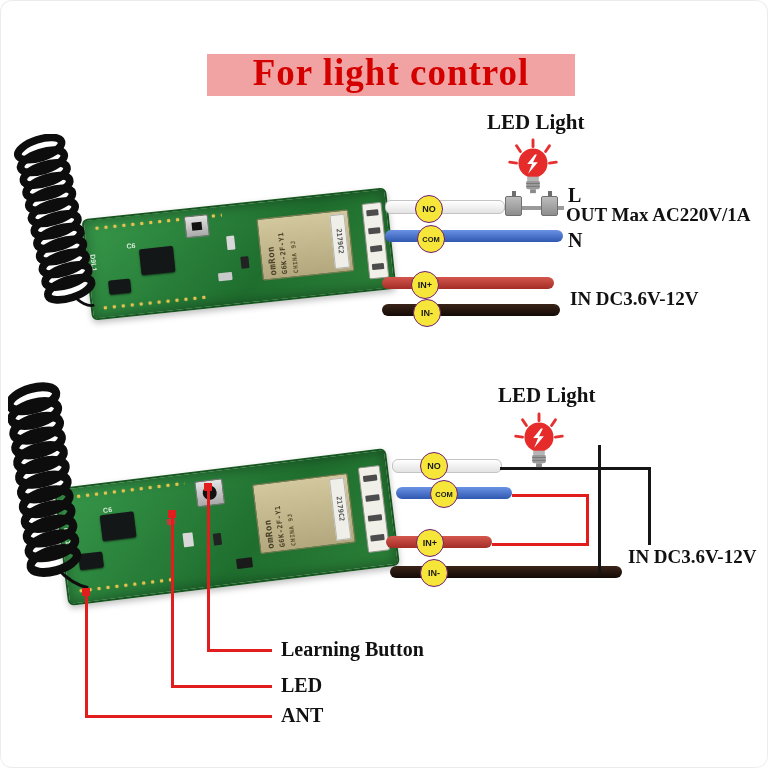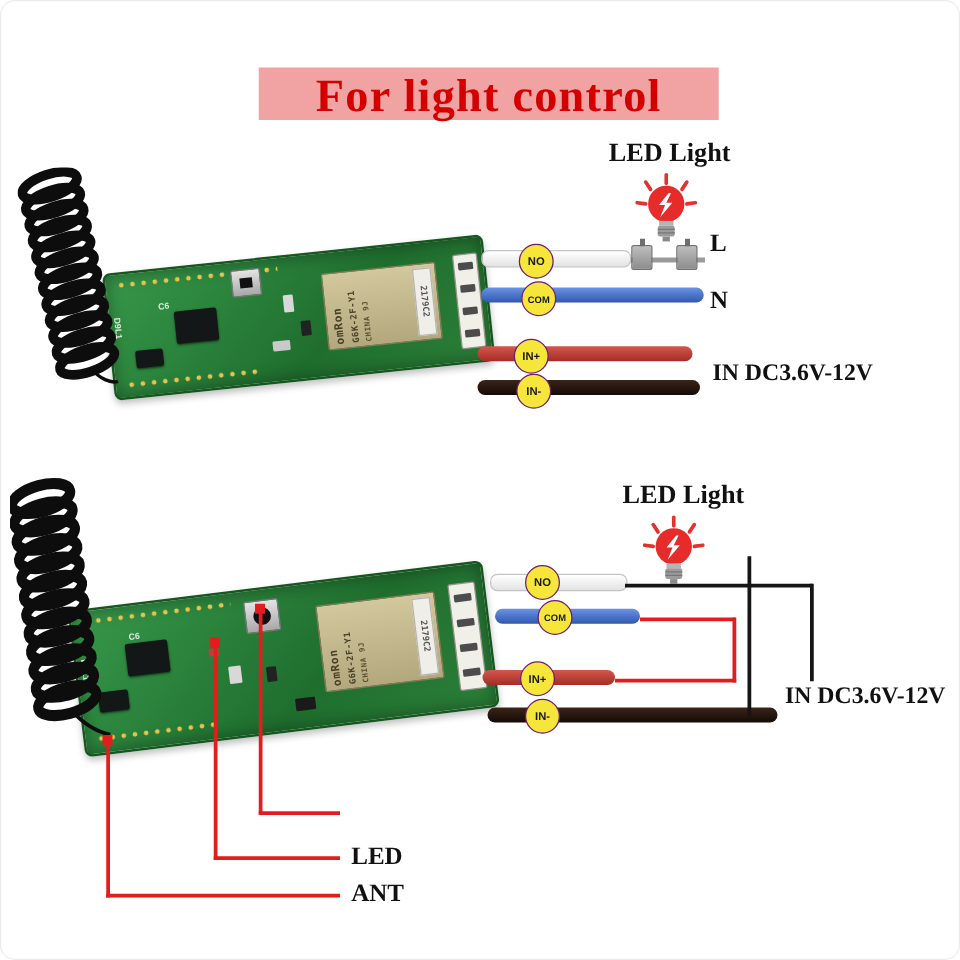--- a/index.html
+++ b/index.html
@@ -2,21 +2,21 @@
 <html style="--banner-bg: #f1a3a3; --banner-text: #d40000; --terminal-yellow: #f6e63a; --annotation-red: #e11d1d; --pcb-green: #2e8b3c; --wire-blue: #3d6cd0; --wire-red: #bf3c31; --wire-black: #221409;"><head>
 <meta charset="utf-8">
 <style>
   html,body{margin:0;padding:0;background:#fff;}
   .stage{position:relative;width:768px;height:768px;background:#fff;overflow:hidden;
          font-family:"Liberation Serif",serif;border-radius:12px;box-shadow:inset 0 0 0 1px #ececec;}
   .abs{position:absolute;}
 
   
   .banner{left:207px;top:54px;width:368px;height:42px;background:var(--banner-bg,#f1a3a3);
-          display:flex;align-items:flex-end;justify-content:center;z-index:4;}
+          display:flex;align-items:flex-start;justify-content:center;z-index:4;}
   .banner .t{font-size:37px;font-weight:700;color:var(--banner-text,#d40000);letter-spacing:1px;line-height:1;}
 
   
   .lbl{font-weight:700;color:#111;white-space:nowrap;z-index:5;}
   .lbl.big{font-size:21px;}
   .lbl.med{font-size:19px;}
   .lbl.l20{font-size:20px;}
 
   
   .wire{height:12px;border-radius:6px;z-index:2;}
@@ -112,20 +112,21 @@
   <div class="abs wire blue" style="left:385px;top:230px;width:178px;"></div>
   <div class="abs wire red" style="left:382px;top:277px;width:172px;"></div>
   <div class="abs wire black" style="left:382px;top:304px;width:178px;"></div>
 
   <div class="abs term" style="left:415px;top:195px;">NO</div>
   <div class="abs term small" style="left:417px;top:225px;">COM</div>
   <div class="abs term" style="left:411px;top:271px;">IN+</div>
   <div class="abs term" style="left:413px;top:299px;">IN-</div>
 
   <div class="abs lbl l20" style="left:568px;top:184px;">L</div>
+  <div class="abs lbl med" style="left:566px;top:204px;">OUT Max AC220V/1A</div>
   <div class="abs lbl l20" style="left:568px;top:229px;">N</div>
   <div class="abs lbl med" style="left:570px;top:288px;">IN DC3.6V-12V</div>
 
   <div class="abs" style="left:14px;top:134px;width:86px;height:182px;z-index:2;">
     <svg viewBox="0 0 90 200" width="86" height="182">
       <g fill="none" stroke="#0d0d0d" stroke-width="8.5" stroke-linecap="round">
         <ellipse cx="26" cy="16" rx="25" ry="10" transform="rotate(-18 26 16)"></ellipse>
         <ellipse cx="29" cy="30" rx="25" ry="10" transform="rotate(-18 29 30)"></ellipse>
         <ellipse cx="32" cy="44" rx="25" ry="10" transform="rotate(-18 32 44)"></ellipse>
         <ellipse cx="35" cy="58" rx="25" ry="10" transform="rotate(-18 35 58)"></ellipse>
@@ -253,20 +254,21 @@
   <div class="abs cl blk" style="left:648px;top:467px;width:3px;height:78px;"></div>
   <div class="abs cl red" style="left:512px;top:494px;width:76px;height:3px;"></div>
   <div class="abs cl red" style="left:586px;top:494px;width:3px;height:52px;"></div>
   <div class="abs cl red" style="left:492px;top:543px;width:97px;height:3px;"></div>
 
   <div class="abs lbl med" style="left:628px;top:546px;background:#fff;">IN DC3.6V-12V</div>
 
   <div class="abs bullet" style="left:204px;top:483px;"></div>
   <div class="abs ann" style="left:207px;top:490px;width:3px;height:162px;"></div>
   <div class="abs ann" style="left:207px;top:649px;width:65px;height:3px;"></div>
+  <div class="abs lbl l20" style="left:281px;top:638px;">Learning Button</div>
 
   <div class="abs bullet" style="left:168px;top:510px;"></div>
   <div class="abs ann" style="left:171px;top:516px;width:3px;height:172px;"></div>
   <div class="abs ann" style="left:171px;top:685px;width:101px;height:3px;"></div>
   <div class="abs lbl l20" style="left:281px;top:674px;">LED</div>
 
   <div class="abs bullet" style="left:82px;top:588px;"></div>
   <div class="abs ann" style="left:85px;top:594px;width:3px;height:124px;"></div>
   <div class="abs ann" style="left:85px;top:715px;width:187px;height:3px;"></div>
   <div class="abs lbl l20" style="left:281px;top:704px;">ANT</div>

